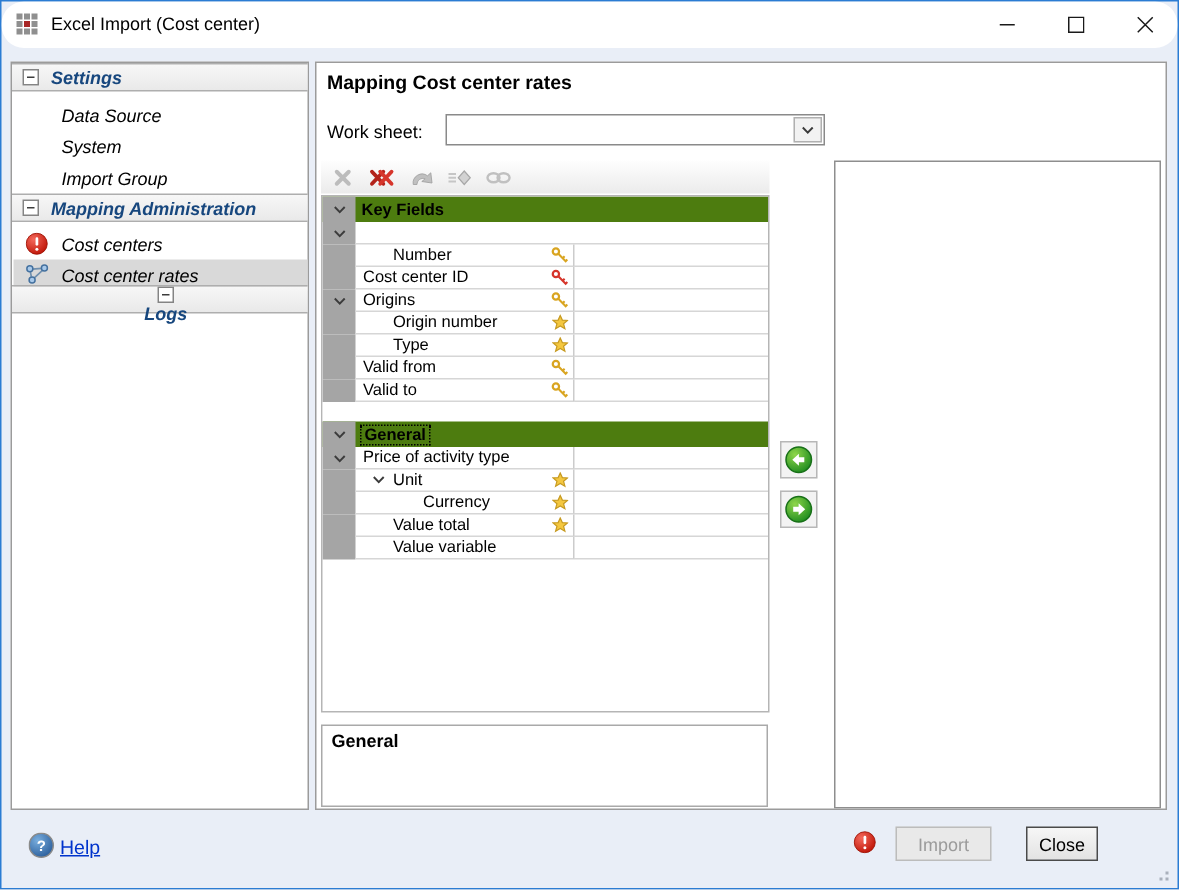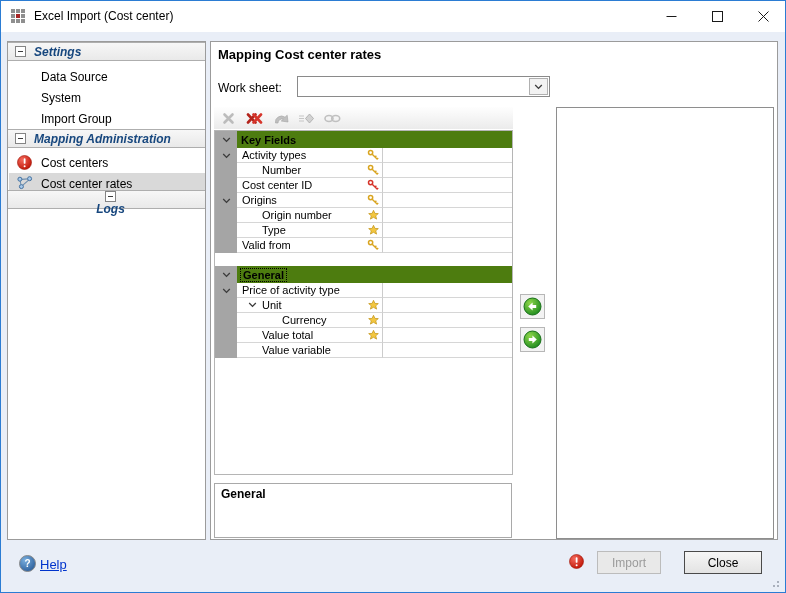--- a/index.html
+++ b/index.html
@@ -1,36 +1,36 @@
 <!DOCTYPE html>
 <html><head>
 <meta charset="utf-8">
 <style>
   html,body{margin:0;padding:0;background:#cfd8e8;}
   *{box-sizing:border-box;}
   .window{position:relative;width:786px;height:593px;background:#e9eef7;border:1px solid #2b7cd3;
     font-family:"Liberation Sans",sans-serif;overflow:hidden;}
   
-  .titlebar{position:absolute;left:0;top:0;right:0;height:31px;background:#ffffff;}
+  .titlebar{position:absolute;left:0;top:0;right:0;height:31px;background:#ffffff;border-radius:15px;}
   .app-icon{position:absolute;left:10px;top:8px;width:16px;height:16px;display:grid;
     grid-template-columns:repeat(3,4px);grid-auto-rows:4px;gap:1px;}
   .app-icon span{background:#8f8f8f;display:block;}
   .app-icon span.red{background:#a82626;}
   .title-text{position:absolute;left:33px;top:8px;font-size:12px;color:#000;}
   .win-btn{position:absolute;top:0;width:46px;height:31px;display:flex;align-items:center;justify-content:center;}
   .win-min{left:647px;} .win-max{left:693px;} .win-close{left:739px;}
   
   .sidebar{position:absolute;left:6px;top:40px;width:199px;height:499px;background:#fff;border:1px solid #9b9b9b;}
   .sb-header{position:absolute;left:0;width:197px;height:19px;background:linear-gradient(#f7f7f7,#e9e9e9);
     border-top:1px solid #aeaeae;border-bottom:1px solid #aeaeae;display:flex;align-items:center;font-style:italic;}
   .sb-header .hlabel{font-weight:bold;font-size:12px;color:#17477e;margin-left:8px;}
   .expander{width:11px;height:11px;border:1px solid #848484;background:#fff;position:relative;margin-left:7px;flex:none;}
   .expander::after{content:"";position:absolute;left:2px;top:4px;width:5px;height:1px;background:#3c3c3c;}
   .sb-item{position:absolute;left:1px;width:196px;height:21px;display:flex;align-items:center;font-size:12px;color:#000;}
-  .sb-item .itext{margin-left:32px;}
+  .sb-item .itext{margin-left:32px;font-style:italic;}
   .sb-item .iicon{position:absolute;left:8px;top:3px;}
   .sb-item.selected{background:#d9d9d9;}
   
   .main{position:absolute;left:209px;top:40px;width:568px;height:499px;background:#fff;border:1px solid #9b9b9b;}
   .main-title{position:absolute;left:7px;top:5px;font-weight:bold;font-size:13px;color:#000;}
   .ws-label{position:absolute;left:7px;top:39px;font-size:12px;color:#000;}
   .combo{position:absolute;left:86px;top:34px;width:253px;height:21px;background:#fff;border:1px solid #8a8a8a;}
   .combo-value{position:absolute;left:4px;top:3px;font-size:12px;}
   .combo-btn{position:absolute;right:1px;top:1px;width:19px;height:17px;background:#f2f2f2;
     border:1px solid #b0b0b0;display:flex;align-items:center;justify-content:center;}
@@ -60,21 +60,21 @@
   .arrow-btn{position:absolute;left:309px;width:25px;height:25px;background:#f3f3f3;border:1px solid #b7b7b7;
     display:flex;align-items:center;justify-content:center;}
   .ab1{top:252px;} .ab2{top:285px;}
   .right-panel{position:absolute;left:345px;top:65px;width:218px;height:432px;background:#fff;border:1px solid #8e8e8e;}
   
   .help-icon{position:absolute;left:18px;top:554px;}
   .help-link{position:absolute;left:39px;top:556px;font-size:13px;color:#0033cc;text-decoration:underline;cursor:pointer;}
   .error-badge{position:absolute;left:568px;top:553px;}
   .btn{position:absolute;top:550px;height:23px;font-size:12px;display:flex;align-items:center;justify-content:center;}
   .import-btn{left:596px;width:64px;background:#e9e9e9;border:1px solid #bcbcbc;color:#9b9b9b;}
-  .close-btn{left:683px;width:78px;background:linear-gradient(#f6f6f6,#e3e3e3);border:1px solid #4a4a4a;color:#000;}
+  .close-btn{left:683px;width:48px;background:linear-gradient(#f6f6f6,#e3e3e3);border:1px solid #4a4a4a;color:#000;}
   .grip{position:absolute;right:6px;bottom:5px;width:10px;height:10px;}
   .grip i{position:absolute;width:2px;height:2px;background:#a9b0bc;}
 </style>
 </head>
 <body>
 
 <svg width="0" height="0" style="position:absolute">
   <defs>
     <radialGradient id="gRed" cx="35%" cy="30%" r="75%">
       <stop offset="0%" stop-color="#f4695c"></stop>
@@ -241,28 +241,20 @@
             <span class="seclbl">Key Fields</span>
           </div>
         <div class="vcell"></div>
       </div>
       <div class="trow">
         <div class="gut">
             <svg width="9" height="6">
               <use href="#chev"></use>
             </svg>
           </div>
-        <div class="ncell l0">
-            <span>Activity types</span>
-          <span class="field-icon">
-              <svg width="12" height="12">
-                <use href="#keyGold"></use>
-              </svg>
-            </span>
-          </div>
         <div class="vcell"></div>
       </div>
       <div class="trow">
         <div class="gut"></div>
         <div class="ncell l1">
             <span>Number</span>
           <span class="field-icon">
               <svg width="12" height="12">
                 <use href="#keyGold"></use>
               </svg>
@@ -319,20 +311,32 @@
                 <use href="#star"></use>
               </svg>
             </span>
           </div>
         <div class="vcell"></div>
       </div>
       <div class="trow">
         <div class="gut"></div>
         <div class="ncell l0">
             <span>Valid from</span>
+          <span class="field-icon">
+              <svg width="12" height="12">
+                <use href="#keyGold"></use>
+              </svg>
+            </span>
+          </div>
+        <div class="vcell"></div>
+      </div>
+      <div class="trow">
+        <div class="gut"></div>
+        <div class="ncell l0">
+            <span>Valid to</span>
           <span class="field-icon">
               <svg width="12" height="12">
                 <use href="#keyGold"></use>
               </svg>
             </span>
           </div>
         <div class="vcell"></div>
       </div>
 
       <div class="spacer"></div>

